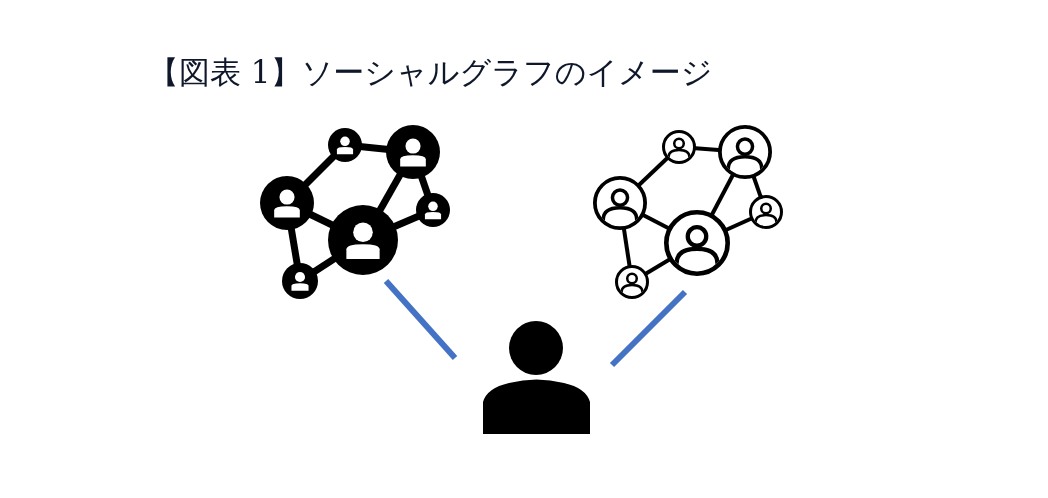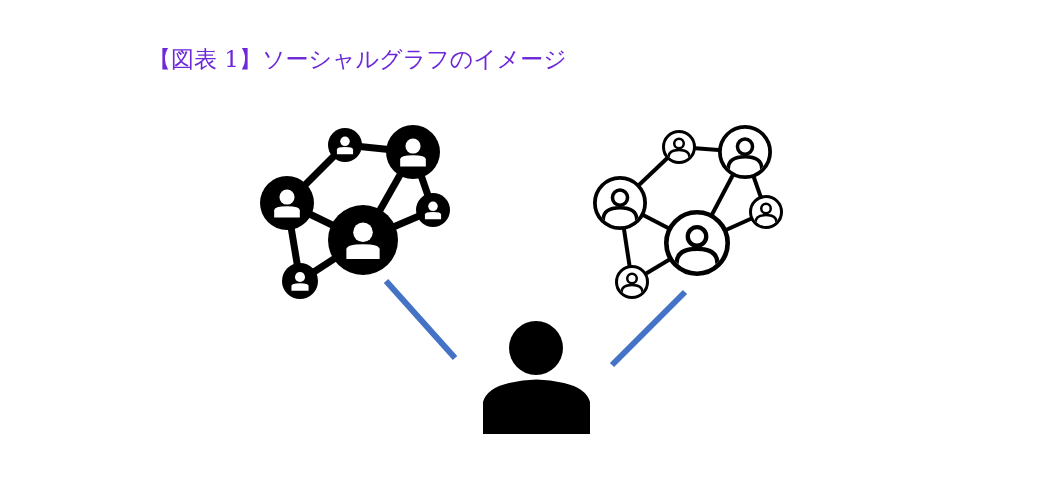--- a/index.html
+++ b/index.html
@@ -1,20 +1,20 @@
 <!DOCTYPE html>
 <html><head>
   <meta charset="utf-8">
   <style>
     html, body { margin: 0; padding: 0; background: #ffffff; }
     body { width: 1048px; height: 498px; position: relative; overflow: hidden; }
     .title {
-      position: absolute; left: 148px; top: 44px;
+      position: absolute; left: 148px; top: 52px;
       font-family: "DejaVu Serif", "Liberation Serif", serif;
-      font-size: 23px; color: #6d28d9; letter-spacing: 0px; white-space: nowrap;
+      font-size: 31px; color: #0f172a; letter-spacing: 0px; white-space: nowrap;
     }
     svg.canvas { position: absolute; left: 0; top: 0; }
   </style>
 </head>
 <body>
 
 <div class="title">【図表 1】ソーシャルグラフのイメージ</div>
 
 <svg class="canvas" width="1048" height="498" viewBox="0 0 1048 498">
   <g id="left-net">

